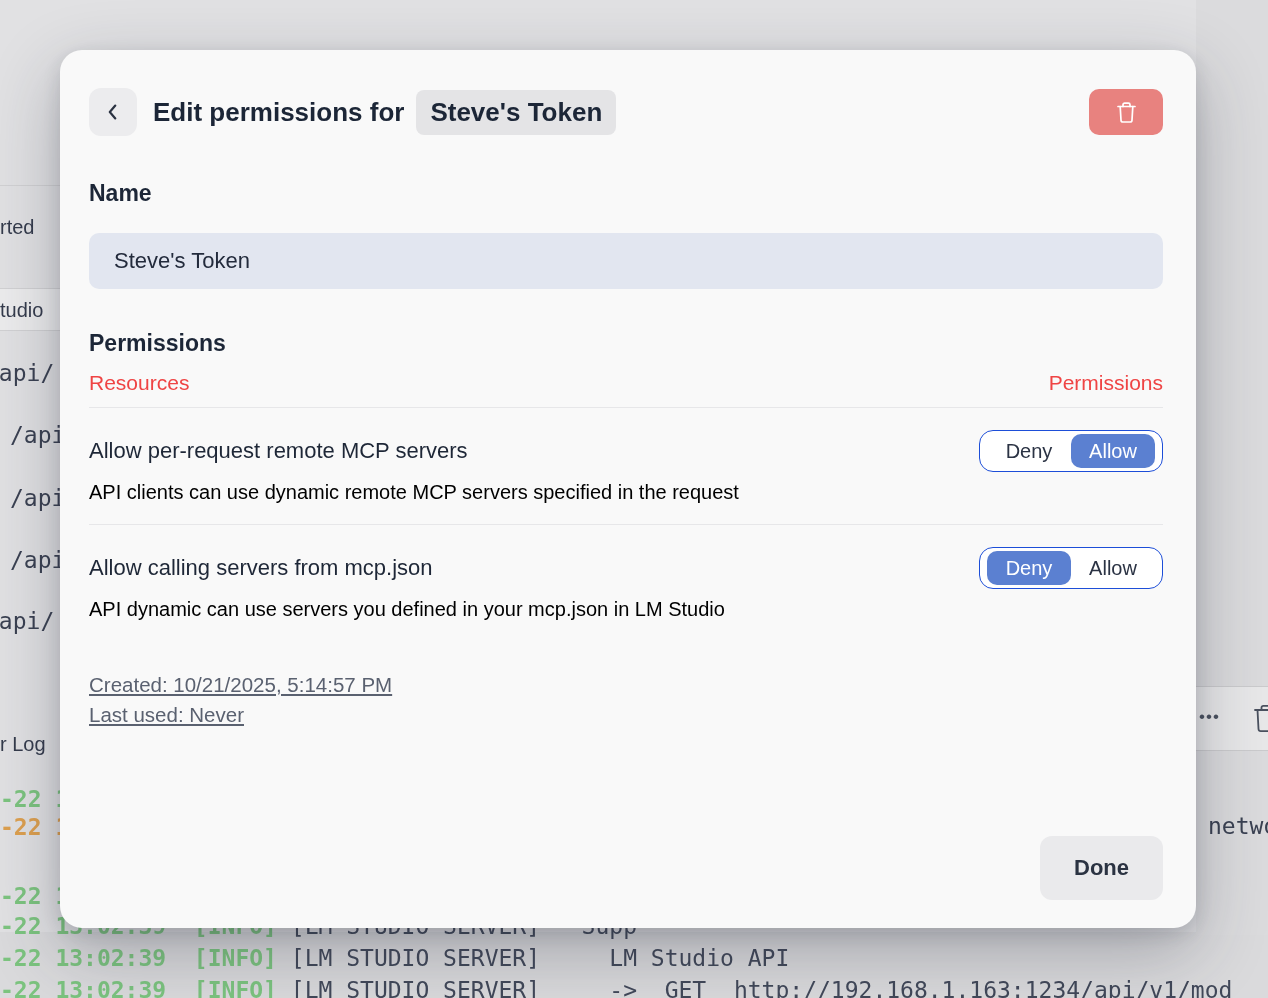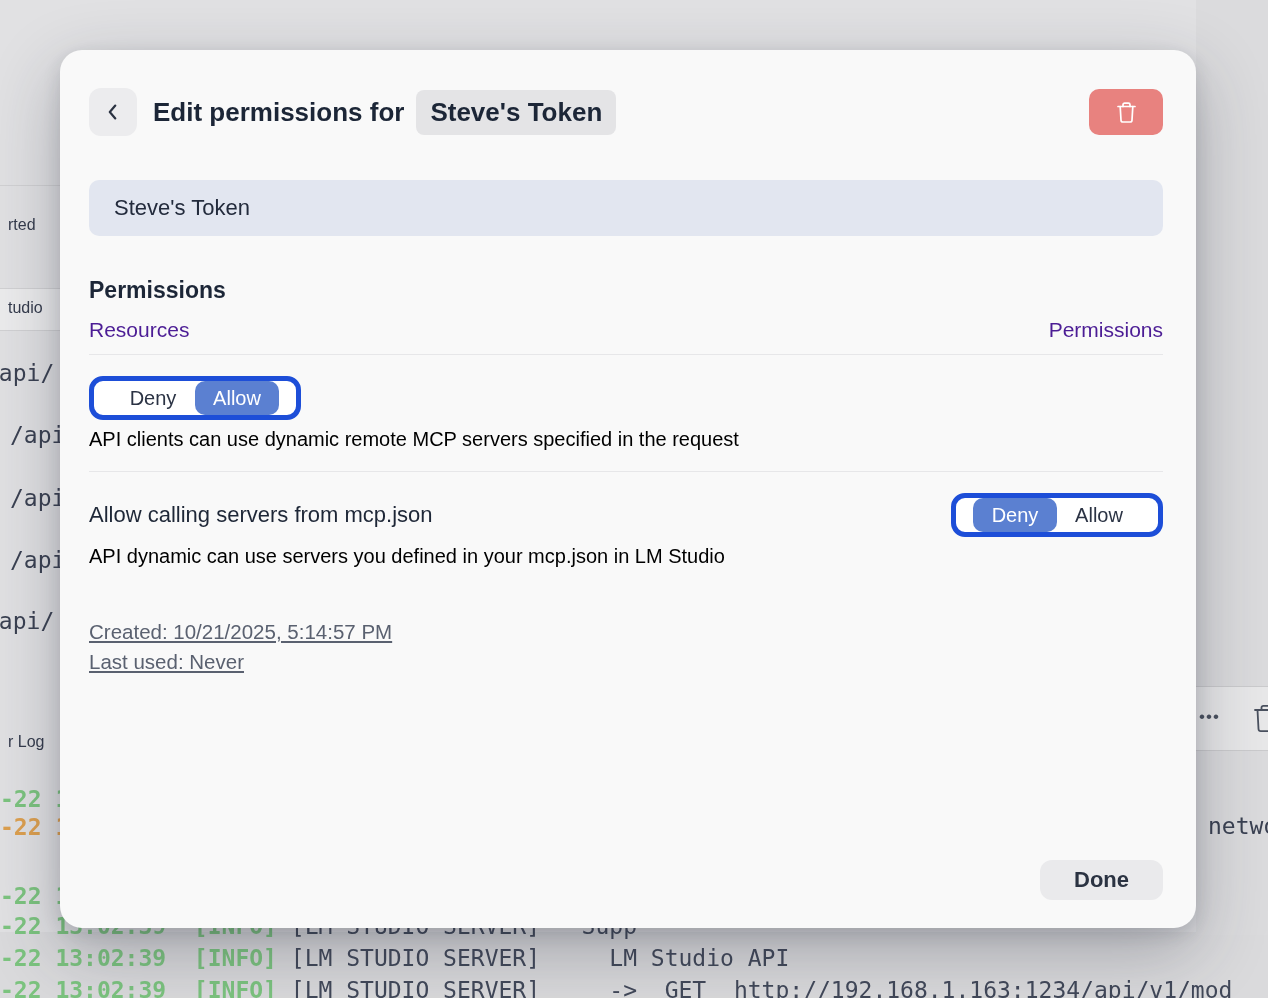--- a/index.html
+++ b/index.html
@@ -9,21 +9,21 @@
     background:#e1e1e3;
     position:relative;
     color:#1c2637;
   }
   .mono { font-family:"DejaVu Sans Mono", monospace; }
 
   
   .bg-frag { position:absolute; z-index:1; white-space:pre; }
   .bg-divider { position:absolute; left:0; width:1268px; height:1px; background:#d1d1d3; z-index:1; }
   .bg-band-studio { position:absolute; left:0; top:289px; width:1268px; height:41px; background:#ececed; z-index:1; }
-  .bg-heading { font-size:16px; color:#343b4c;margin-left:8px; }
+  .bg-heading { font-size:20px; color:#343b4c; }
   .bg-endpoint { font-size:23px; color:#3a4152; }
 
   .bottom-band { position:absolute; left:0; top:932px; width:1268px; height:66px; background:#dadadc; z-index:0; }
 
   .right-strip { position:absolute; left:1196px; top:0; width:72px; height:935px; background:#dbdbdd; z-index:2; }
   .right-band { position:absolute; left:0; top:686px; width:72px; height:65px; background:#e8e8e9; border-top:1px solid #cbcbcd; border-bottom:1px solid #cbcbcd; }
   .more-icon { position:absolute; left:3px; top:20px; font-size:17px; letter-spacing:1px; color:#4a515f; background:none; border:none; cursor:pointer; }
   .partial-trash { position:absolute; left:57px; top:16px; background:none; border:none; cursor:pointer; }
   .network-frag { position:absolute; left:12px; top:813px; font-size:23px; color:#3a4152; }
 
@@ -53,40 +53,40 @@
 
   .field-label { display:block; font-size:23px; font-weight:700; color:#1c2637; margin-bottom:26px; }
   .name-input {
     width:100%; height:56px; border:none; border-radius:10px; background:#e2e6f0;
     font-family:"Liberation Sans","DejaVu Sans",sans-serif;
     font-size:22px; color:#232b3c; padding:0 25px; margin-bottom:40px; outline:none;
   }
 
   .perm-heading { font-size:23px; font-weight:700; color:#1c2637; line-height:28px; margin-bottom:14px; }
   .cols-row { display:flex; justify-content:space-between; height:24px; margin-bottom:12px; }
-  .col-label { font-size:21px; color:#4c1d95; }
+  .col-label { font-size:21px; color:#ef4444; }
   .divider { height:1px; background:#e7e7e9; }
 
   .perm-row { padding:22px 0 20px 0; }
   .perm-head { display:flex; justify-content:space-between; align-items:center; height:42px; }
   .perm-title { font-size:22px; font-weight:500; color:#1e2737; }
   .perm-desc { font-size:20px; color:#000000; margin-top:8px; line-height:24px; }
 
-  .toggle { display:flex; align-items:center; background:#ffffff; border:5px solid #1d4ed8; border-radius:14px; padding:17px; height:42px; }
+  .toggle { display:flex; align-items:center; background:#ffffff; border:1px solid #1d4ed8; border-radius:14px; padding:7px; height:42px; }
   .seg {
     height:34px; border:none; background:transparent; border-radius:10px;
     font-family:"Liberation Sans","DejaVu Sans",sans-serif;
     font-size:20px; font-weight:500; color:#2b3344; padding:0 18px; cursor:pointer; min-width:84px;
   }
   .seg.selected { background:#5b80d1; color:#ffffff; }
 
   .meta { margin-top:29px; font-size:20.5px; color:#5a6170; line-height:30px;text-decoration:underline; }
 
   .done-btn {
-    position:absolute; right:33px; bottom:28px; height:40px; padding:0 34px;
+    position:absolute; right:33px; bottom:28px; height:64px; padding:0 34px;
     border:none; border-radius:12px; background:#eaeaec;
     font-family:"Liberation Sans","DejaVu Sans",sans-serif;
     font-size:22px; font-weight:700; color:#2b3342; cursor:pointer;
   }
 </style>
 </head>
 <body>
 
 <div class="bottom-band"></div>
 
@@ -140,32 +140,34 @@
     </div>
     <button class="delete-btn">
       <svg width="21" height="23" viewBox="0 0 21 23" fill="none" stroke="#ffffff" stroke-width="1.7" stroke-linecap="round">
         <path d="M2 5.5h17"></path>
         <path d="M7 5.5V3.8c0-.9.7-1.6 1.6-1.6h3.8c.9 0 1.6.7 1.6 1.6v1.7"></path>
         <path d="M4.2 5.5l.8 13.7c.06 1 .9 1.8 1.9 1.8h7.2c1 0 1.84-.8 1.9-1.8l.8-13.7"></path>
       </svg>
     </button>
   </div>
 
+  <label class="field-label">Name</label>
   <input class="name-input" type="text" value="Steve's Token" style="">
 
   <div class="perm-heading">Permissions</div>
 
   <div class="cols-row">
     <span class="col-label">Resources</span>
     <span class="col-label">Permissions</span>
   </div>
   <div class="divider"></div>
 
   <div class="perm-row">
     <div class="perm-head">
+      <div class="perm-title">Allow per-request remote MCP servers</div>
       <div class="toggle">
         <button class="seg">Deny</button>
         <button class="seg selected">Allow</button>
       </div>
     </div>
     <div class="perm-desc">API clients can use dynamic remote MCP servers specified in the request</div>
   </div>
   <div class="divider"></div>
 
   <div class="perm-row">

